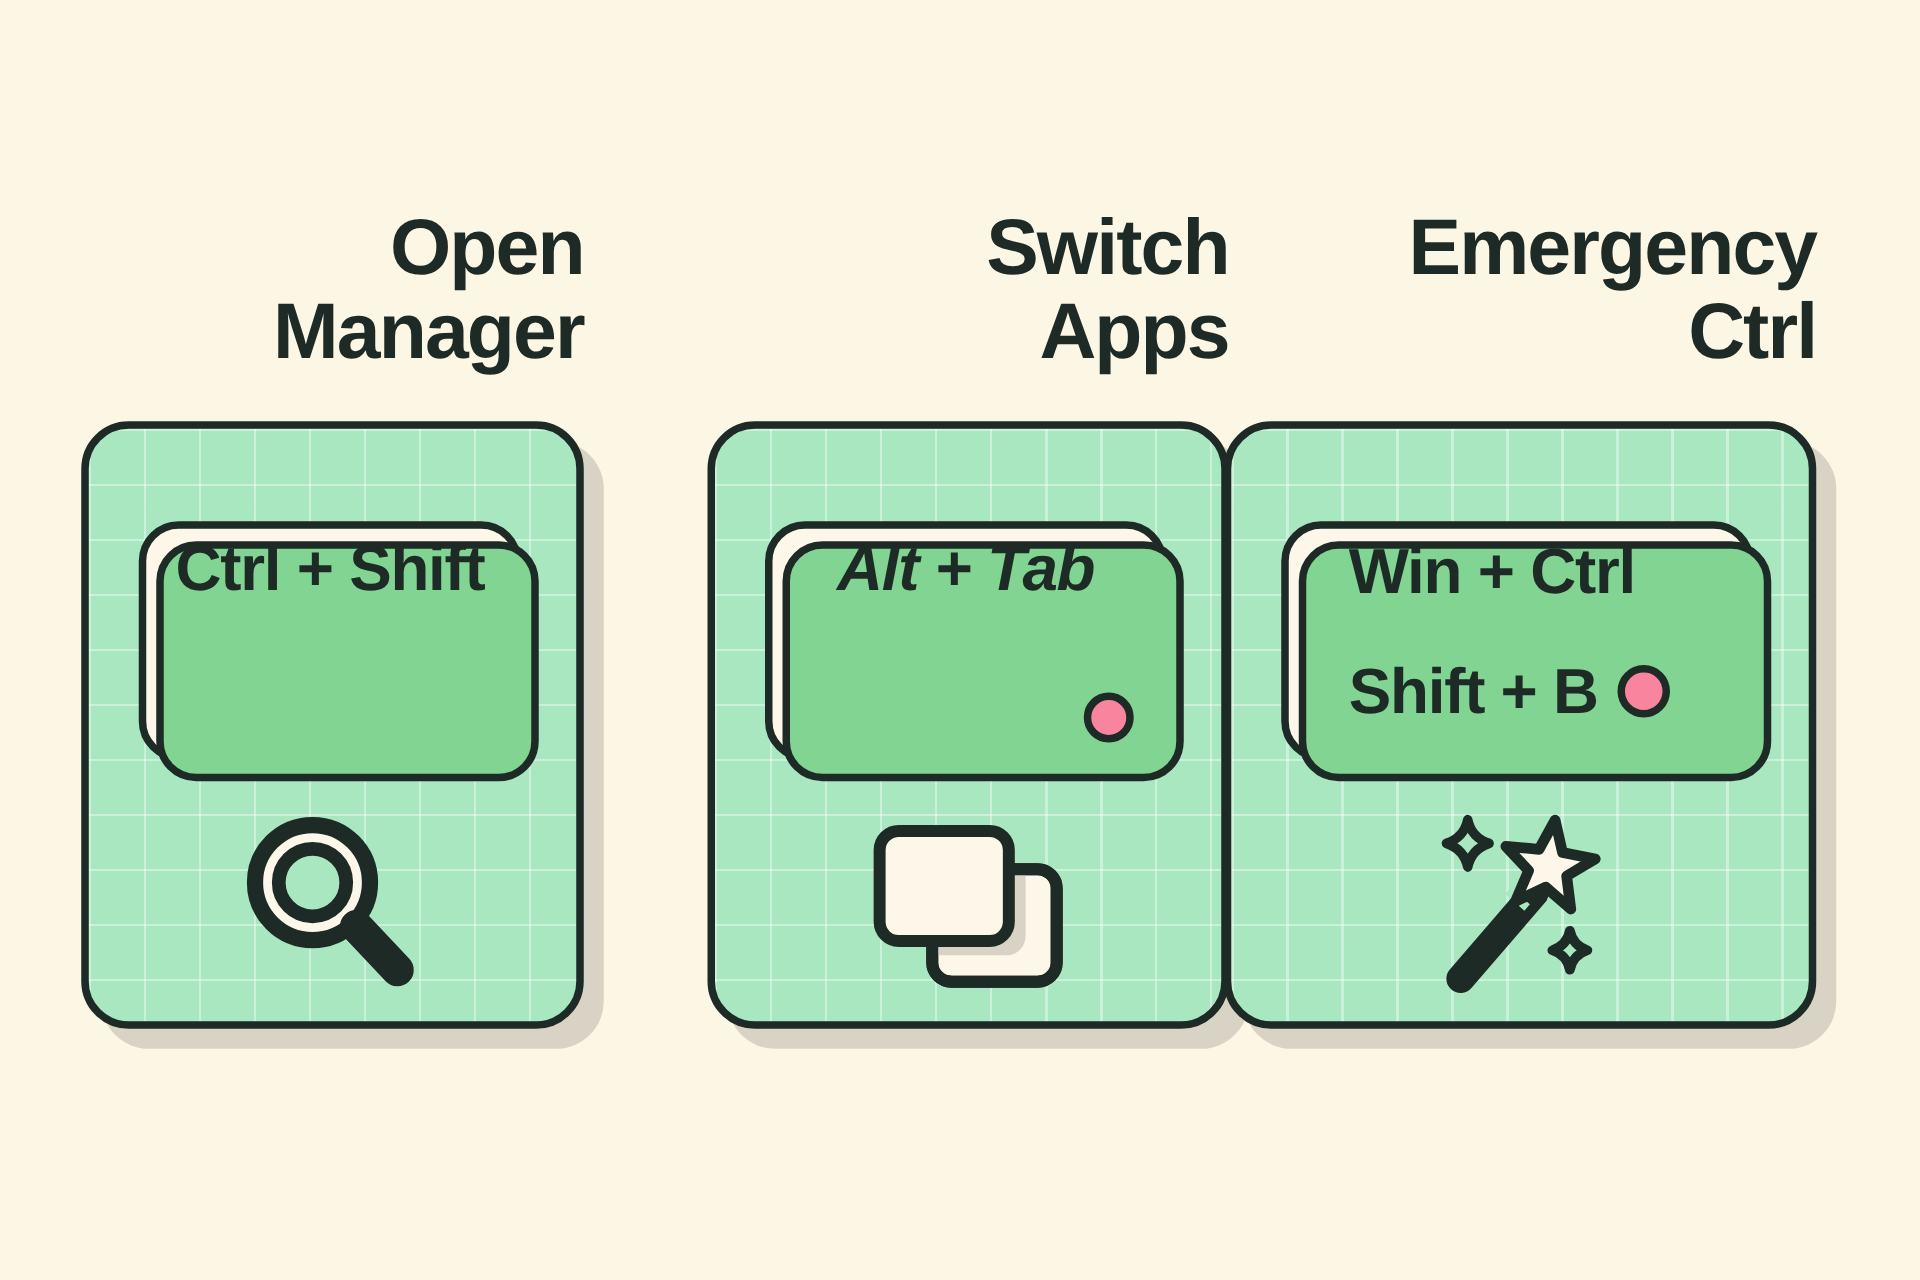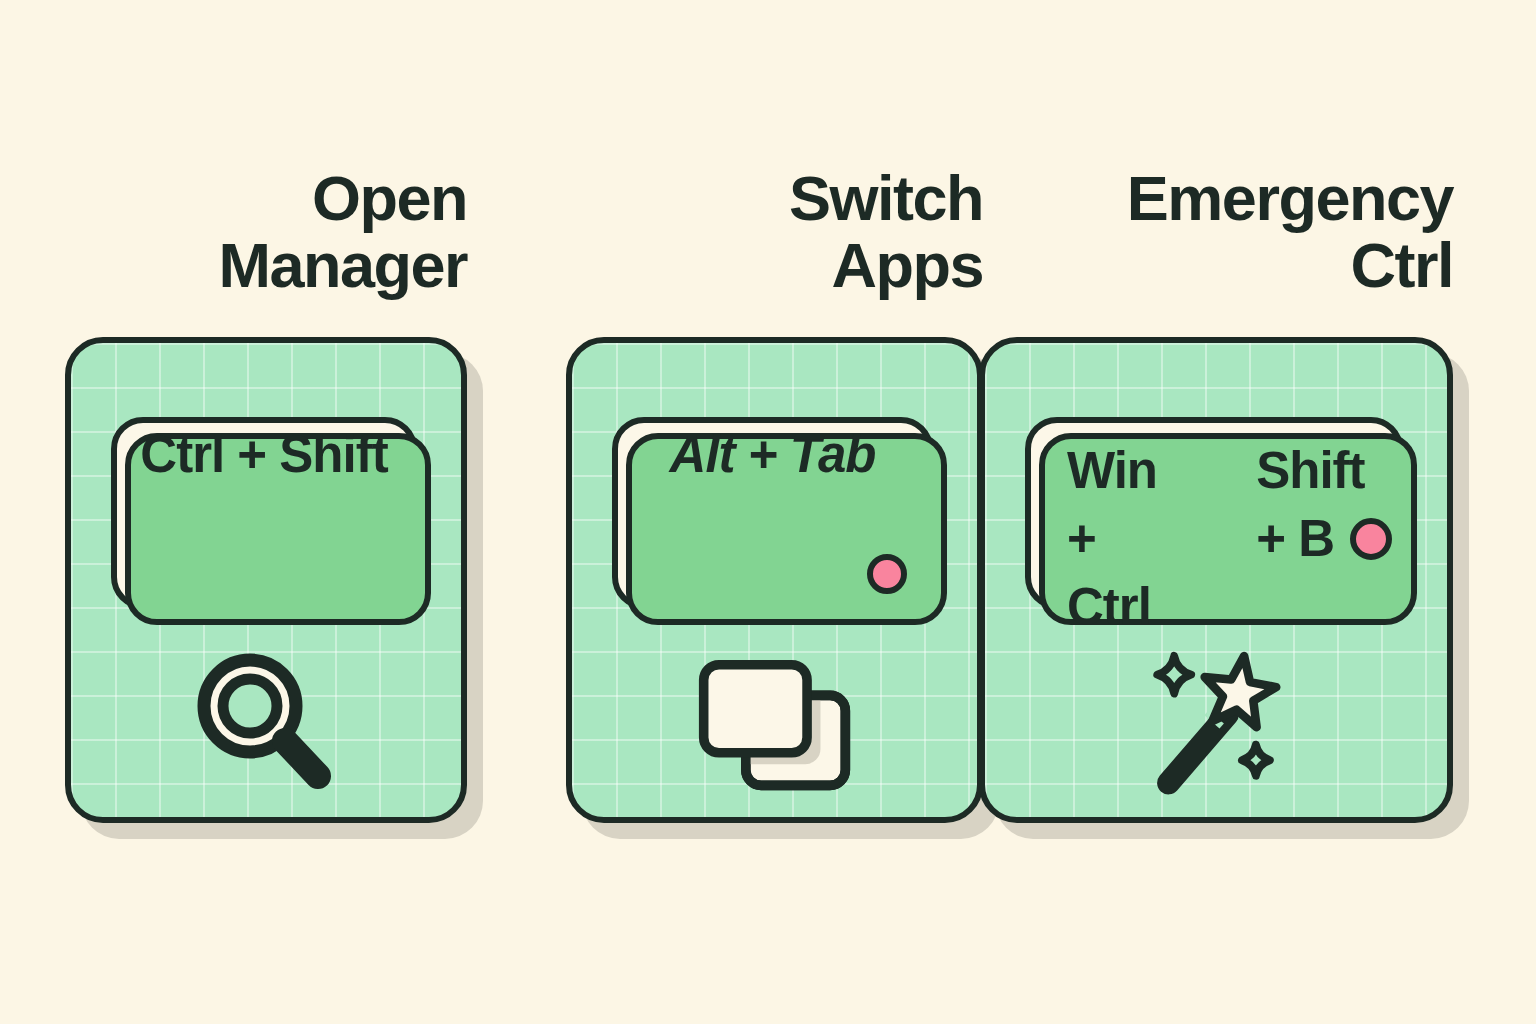--- a/index.html
+++ b/index.html
@@ -40,43 +40,43 @@
 
   .keycap{
     position:absolute;
     left:40px;right:44px;top:74px;height:192px;
     box-sizing:border-box;
     background:#fcf7e8;
     border:6px solid #1d2a25;
     border-radius:32px;
     z-index:2;
     display:flex;
-    flex-direction:row;
-    justify-content:center;
+    flex-direction:column;
+    justify-content:flex-start;
     gap:28px;
   }
   .keycap::before{
     content:"";
     position:absolute;
     left:8px;top:10px;right:-20px;bottom:-22px;
     background:#82d492;
     border:6px solid #1d2a25;
     border-radius:32px;
     z-index:-1;
   }
   .key-text{
     font-weight:700;
     font-size:51px;
     line-height:64px;
     letter-spacing:-1px;
     color:#1d2a25;
     text-align:center;
   }
   .col-2 .keycap{padding-bottom:42px;font-style:italic;}
-  .col-3 .key-text{text-align:left;padding-left:36px;line-height:68px;margin-top:14px;}
+  .col-3 .key-text{text-align:left;padding-left:48px;line-height:68px;}
 
   .corner-dot{
     position:absolute;
     right:20px;bottom:9px;
     width:40px;height:40px;
     box-sizing:border-box;
     background:#f9849e;
     border:6px solid #1d2a25;
     border-radius:50%;
   }

